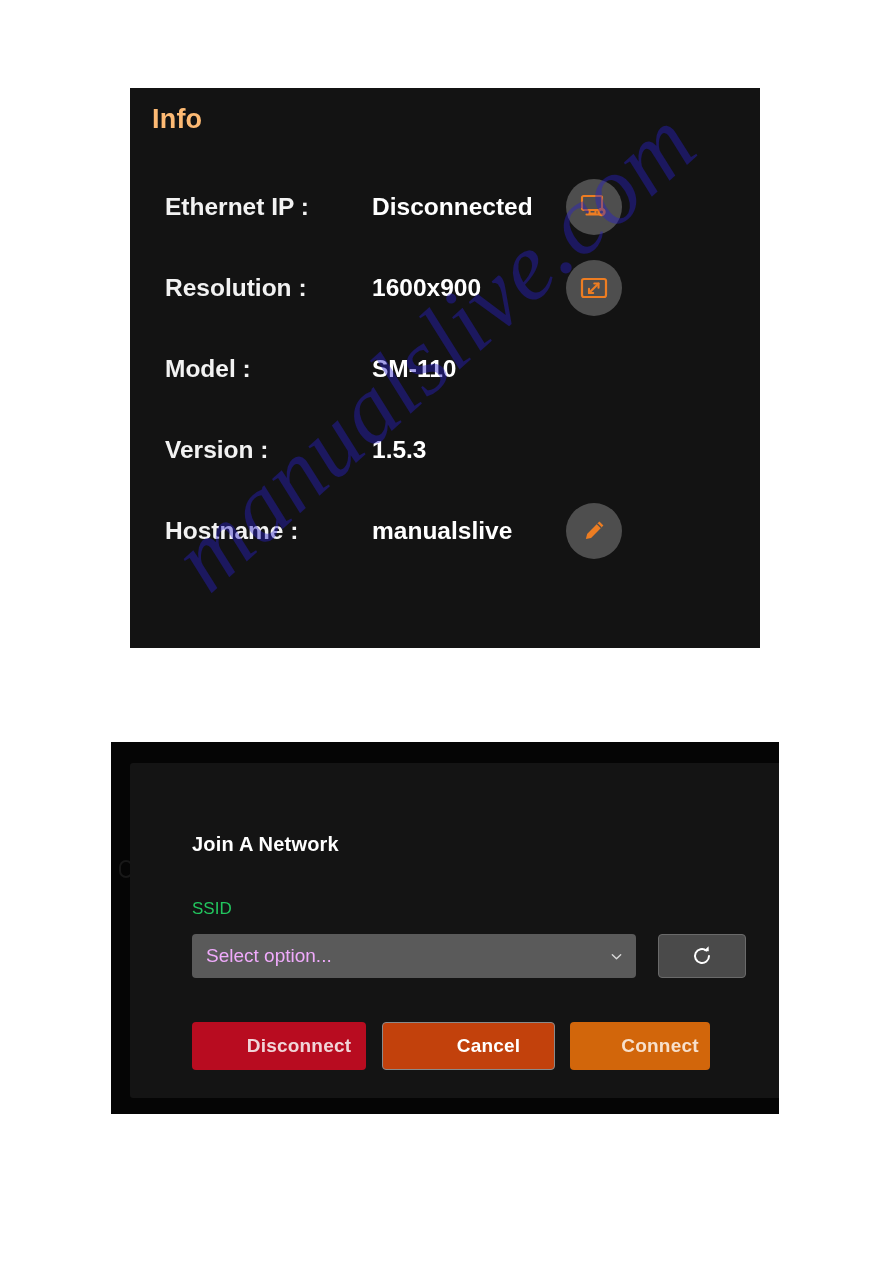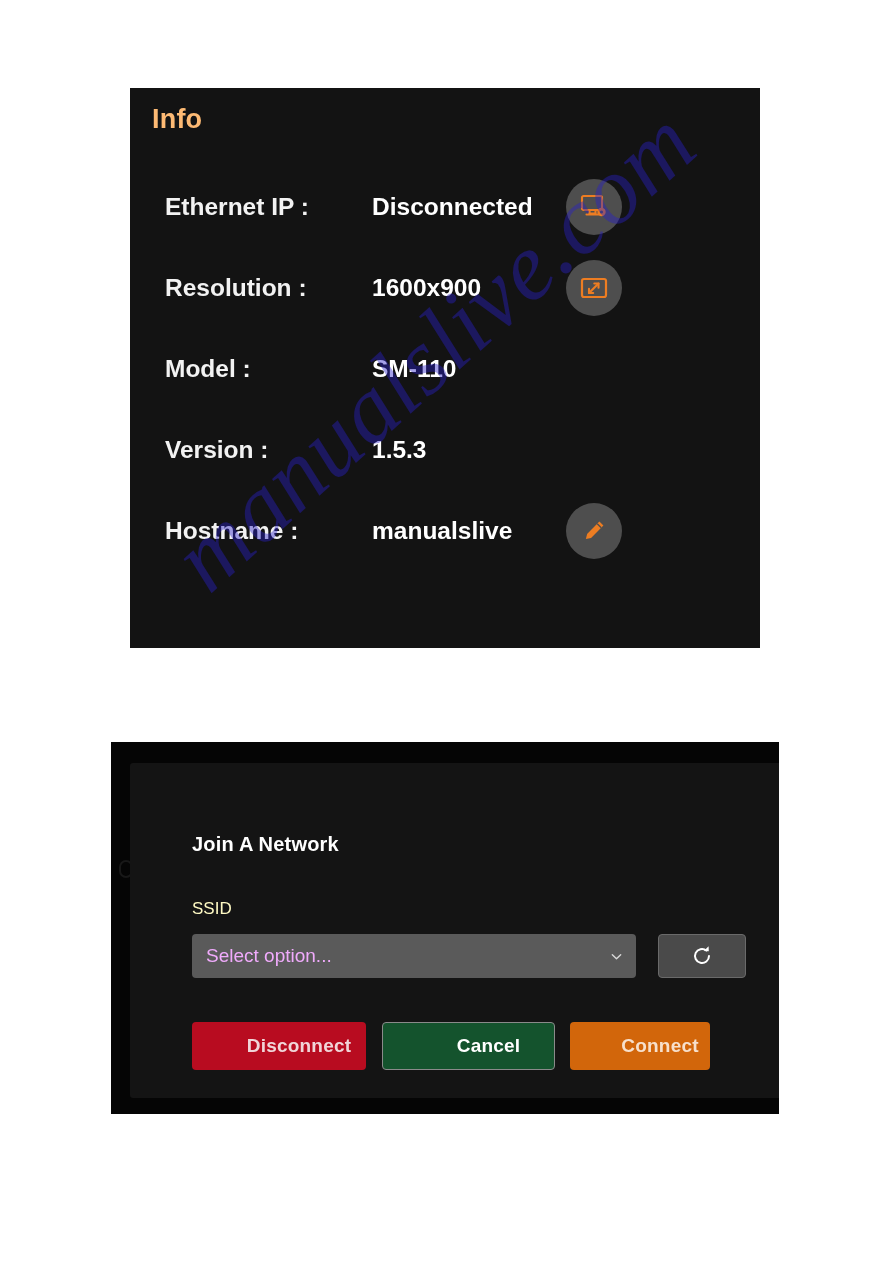--- a/index.html
+++ b/index.html
@@ -142,21 +142,21 @@
     font-weight: 700;
     color: #ffffff;
     letter-spacing: 0.2px;
   }
 
   .field-label {
     position: absolute;
     left: 62px;
     top: 136px;
     font-size: 17px;
-    color: #fef9c3;
+    color: #22c55e;
   }
 
   .select-box {
     position: absolute;
     left: 62px;
     top: 171px;
     width: 444px;
     height: 44px;
     background: #5a5a5a;
     border: none;
@@ -212,21 +212,21 @@
   .btn-disconnect {
     left: 0;
     width: 174px;
     background: #b80c20;
     color: #f0d5d8;
   }
 
   .btn-cancel {
     left: 190px;
     width: 173px;
-    background: #14532d;
+    background: #c2410c;
     border: 1px solid #8a8a8a;
     color: #ffffff;
   }
 
   .btn-connect {
     left: 378px;
     width: 140px;
     background: #d2660b;
     color: #f7e0cc;
   }

